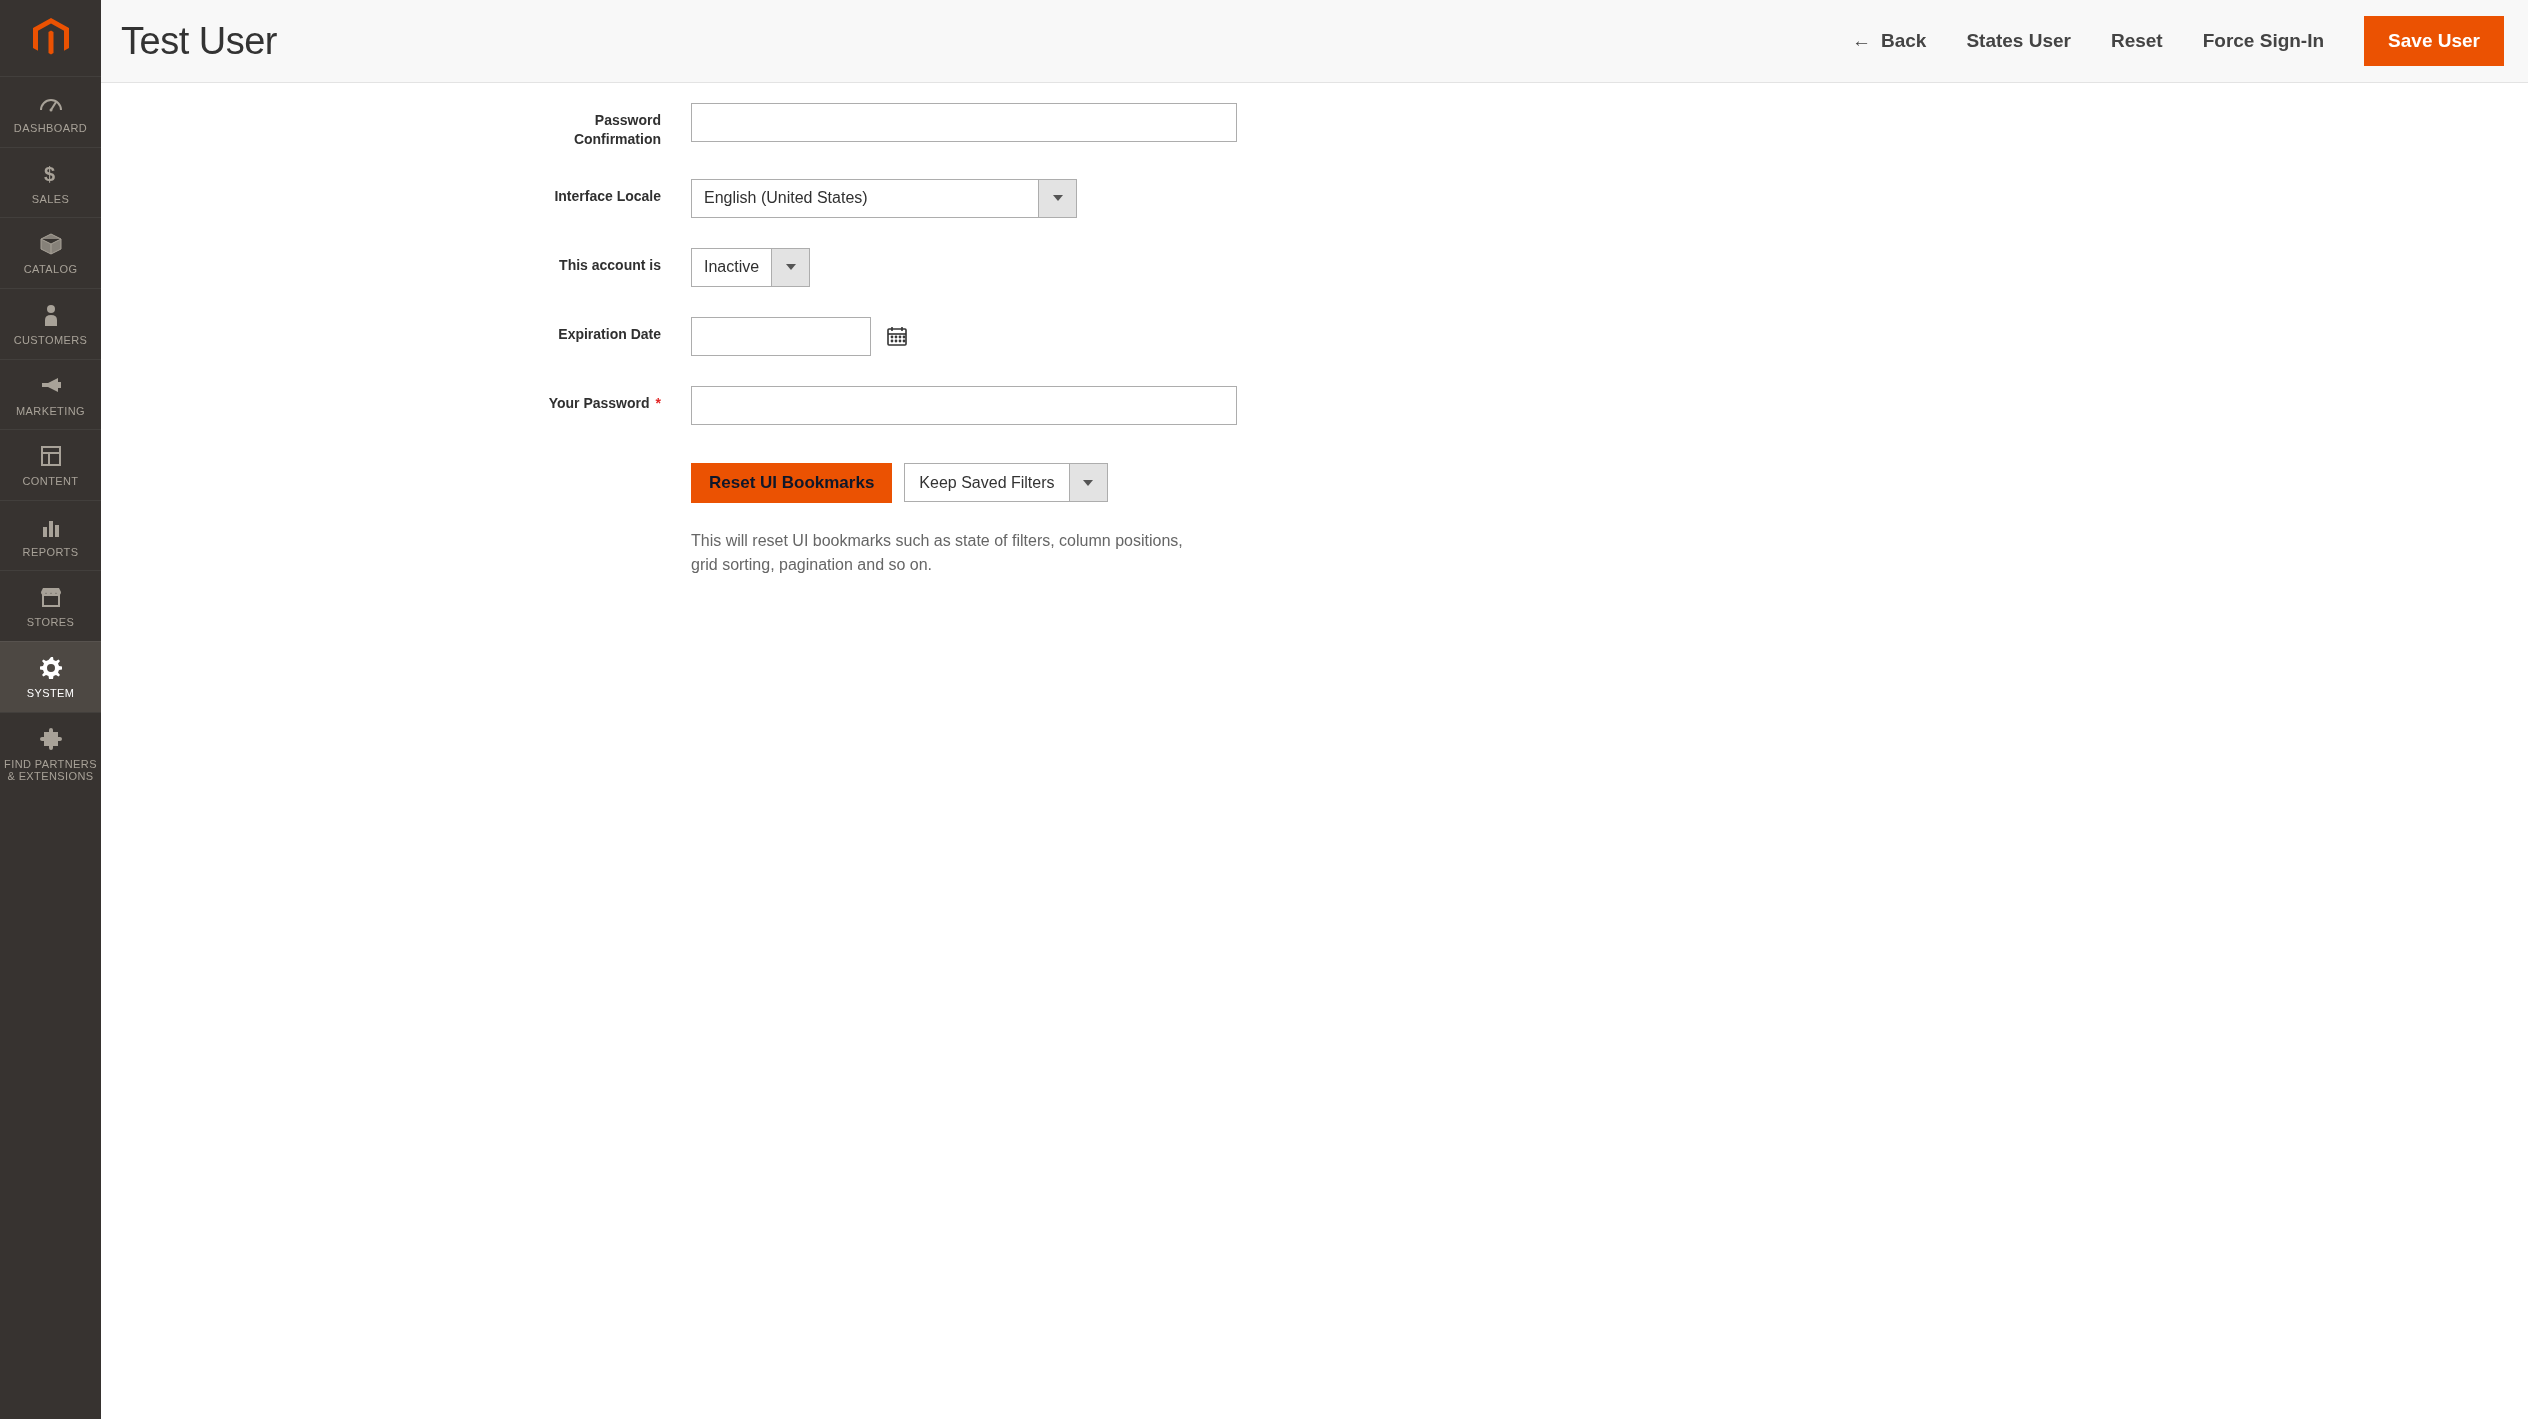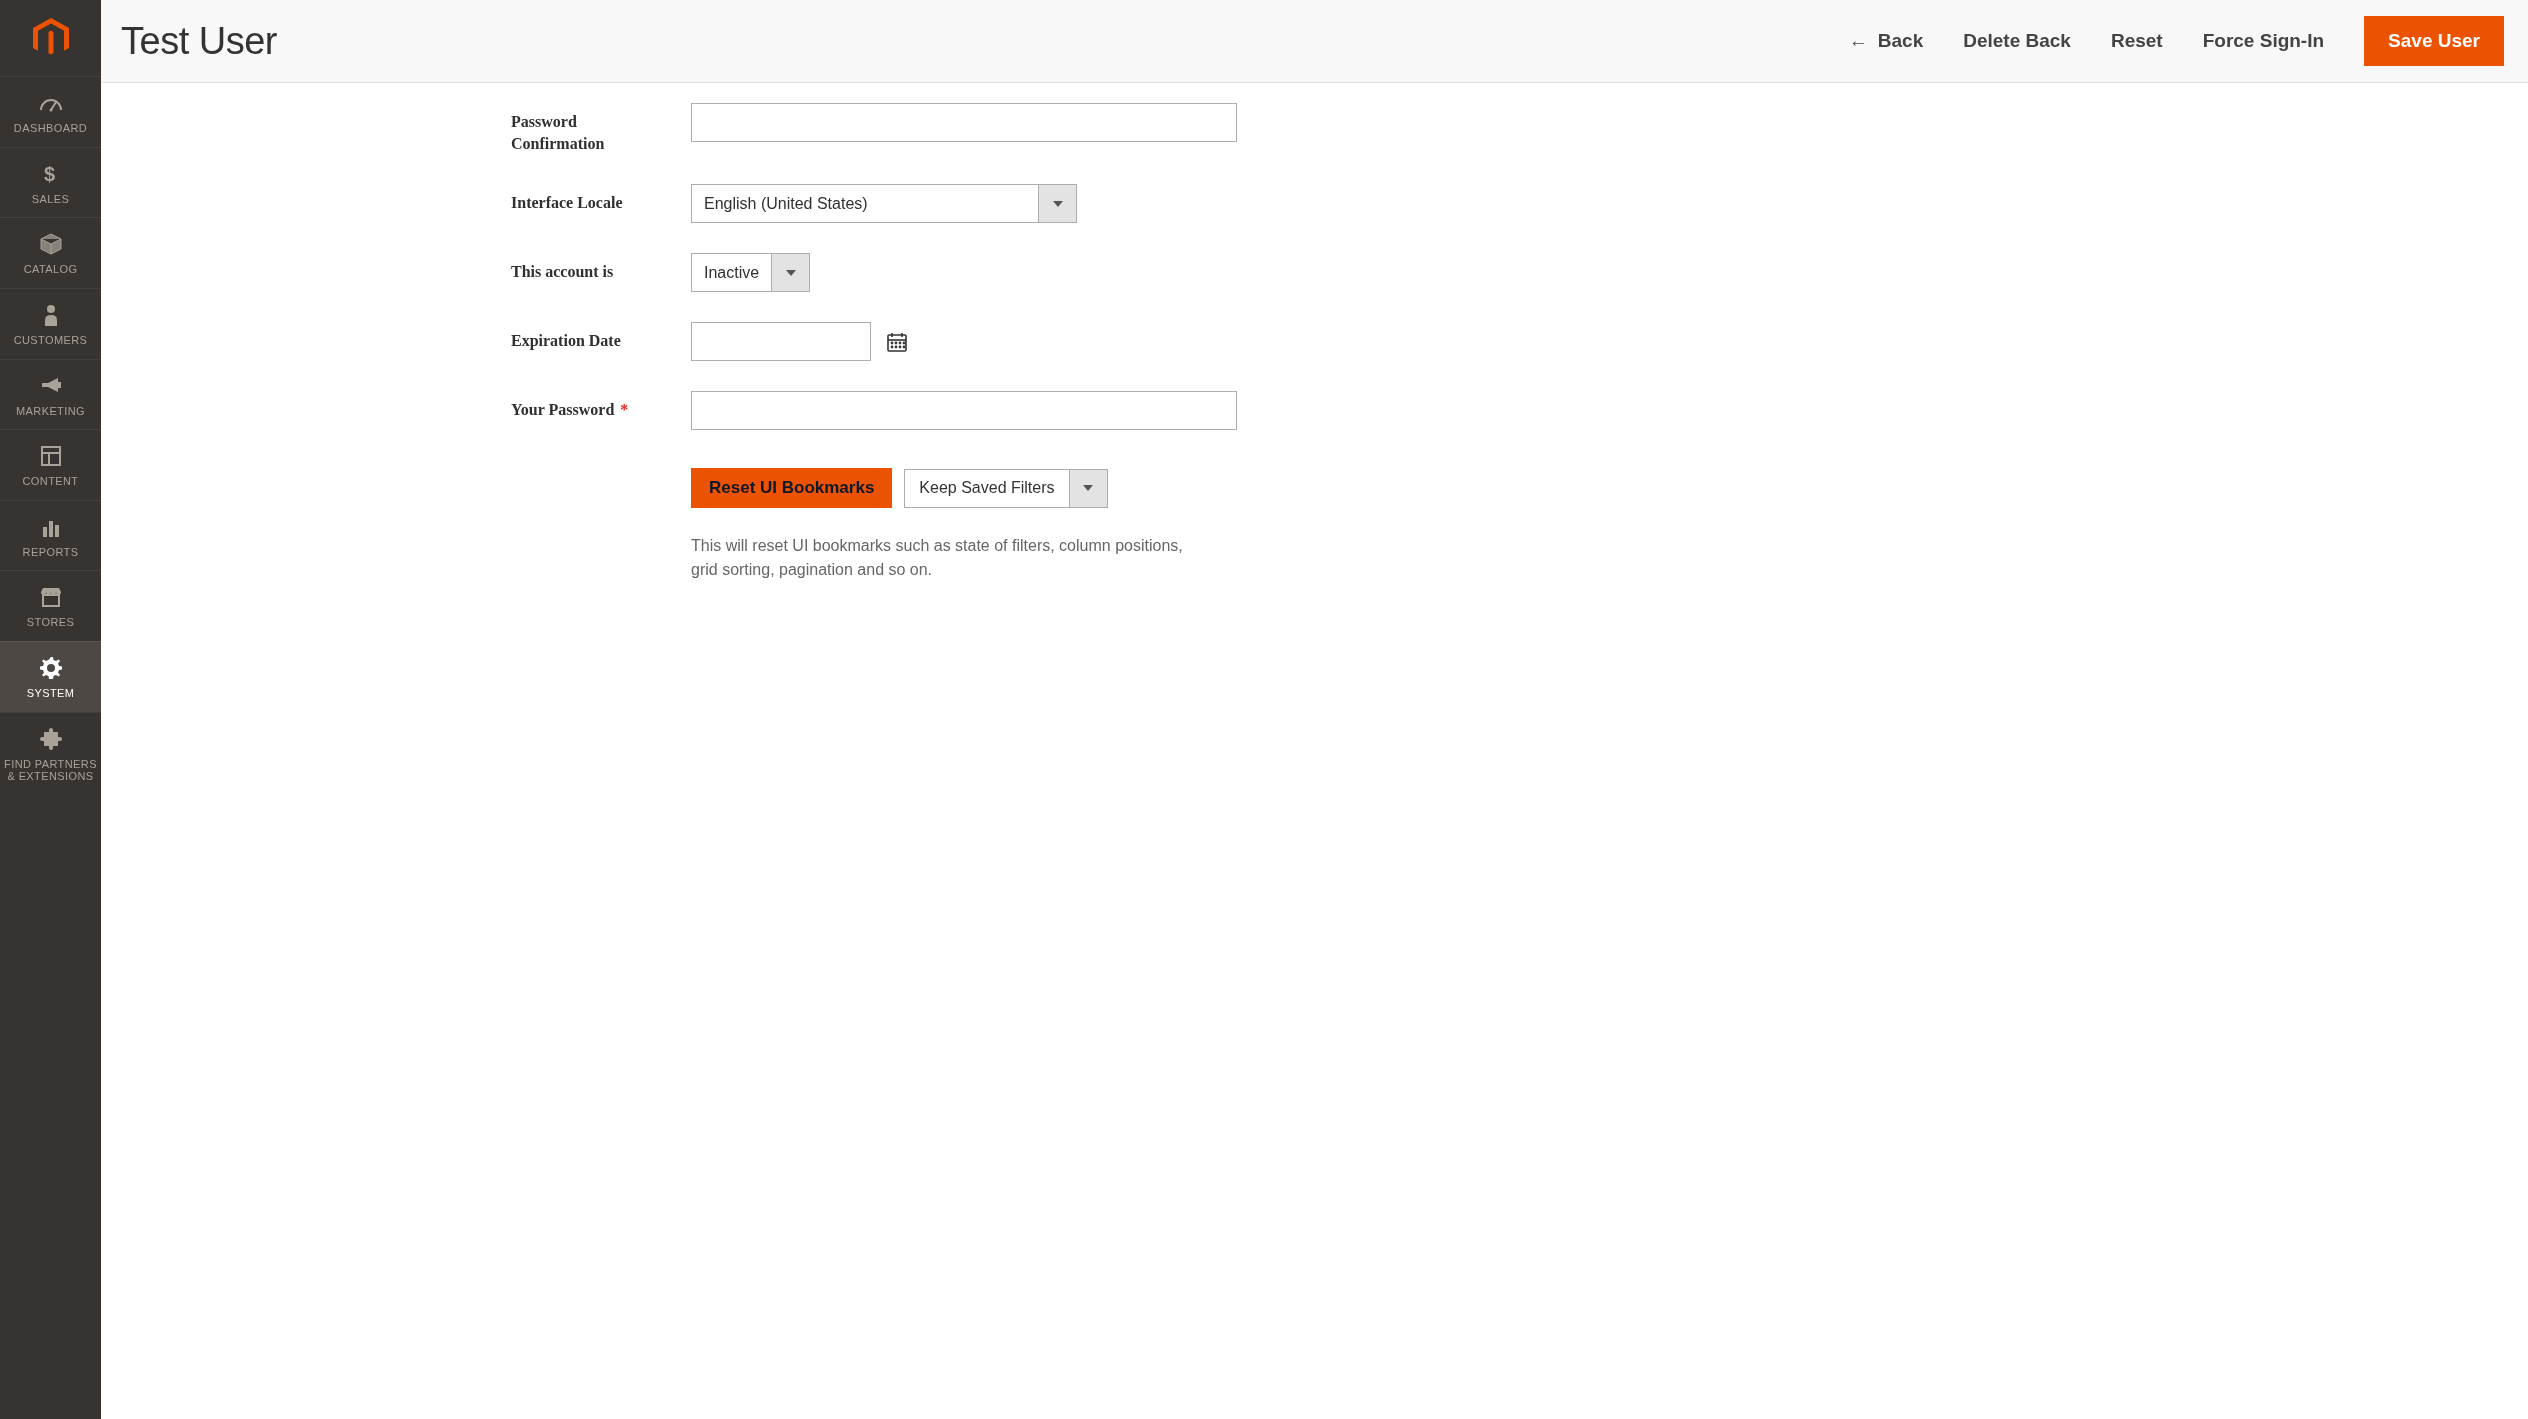--- a/index.html
+++ b/index.html
@@ -98,28 +98,28 @@
   max-width: 1220px;
   margin-left: 370px;
 }
 .field-row {
   display: flex;
   align-items: flex-start;
   margin-bottom: 30px;
 }
 .field-label {
   width: 180px;
-  font-size: 16px;
+  text-align: right;
+  font-size: 14px;
   font-weight: 600;
   color: #303030;
   padding-top: 8px;
   padding-right: 30px;
   line-height: 1.35;
   flex-shrink: 0;
-  font-family: Liberation Serif, serif;
 }
 .field-label .req { color: #e22626; margin-left: 6px; }
 .field-control { flex: 1; display: flex; align-items: center; gap: 14px; }
 .text-input {
   height: 39px;
   border: 1px solid #adadad;
   padding: 0 10px;
   font-size: 15px;
   width: 546px;
   background: #fff;
@@ -308,21 +308,21 @@
   </aside>
 
   <div class="main">
     <header class="header">
       <h1 class="page-title">Test User</h1>
       <div class="actions">
         <span class="action-link">
           <span class="arrow">←</span>
           <span>Back</span>
         </span>
-        <span class="action-link">Delete Back</span>
+        <span class="action-link">States User</span>
         <span class="action-link">Reset</span>
         <span class="action-link">Force Sign-In</span>
         <button class="btn-primary">Save User</button>
       </div>
     </header>
 
     <div class="content">
       <div class="form-area">
 
         <div class="field-row">

